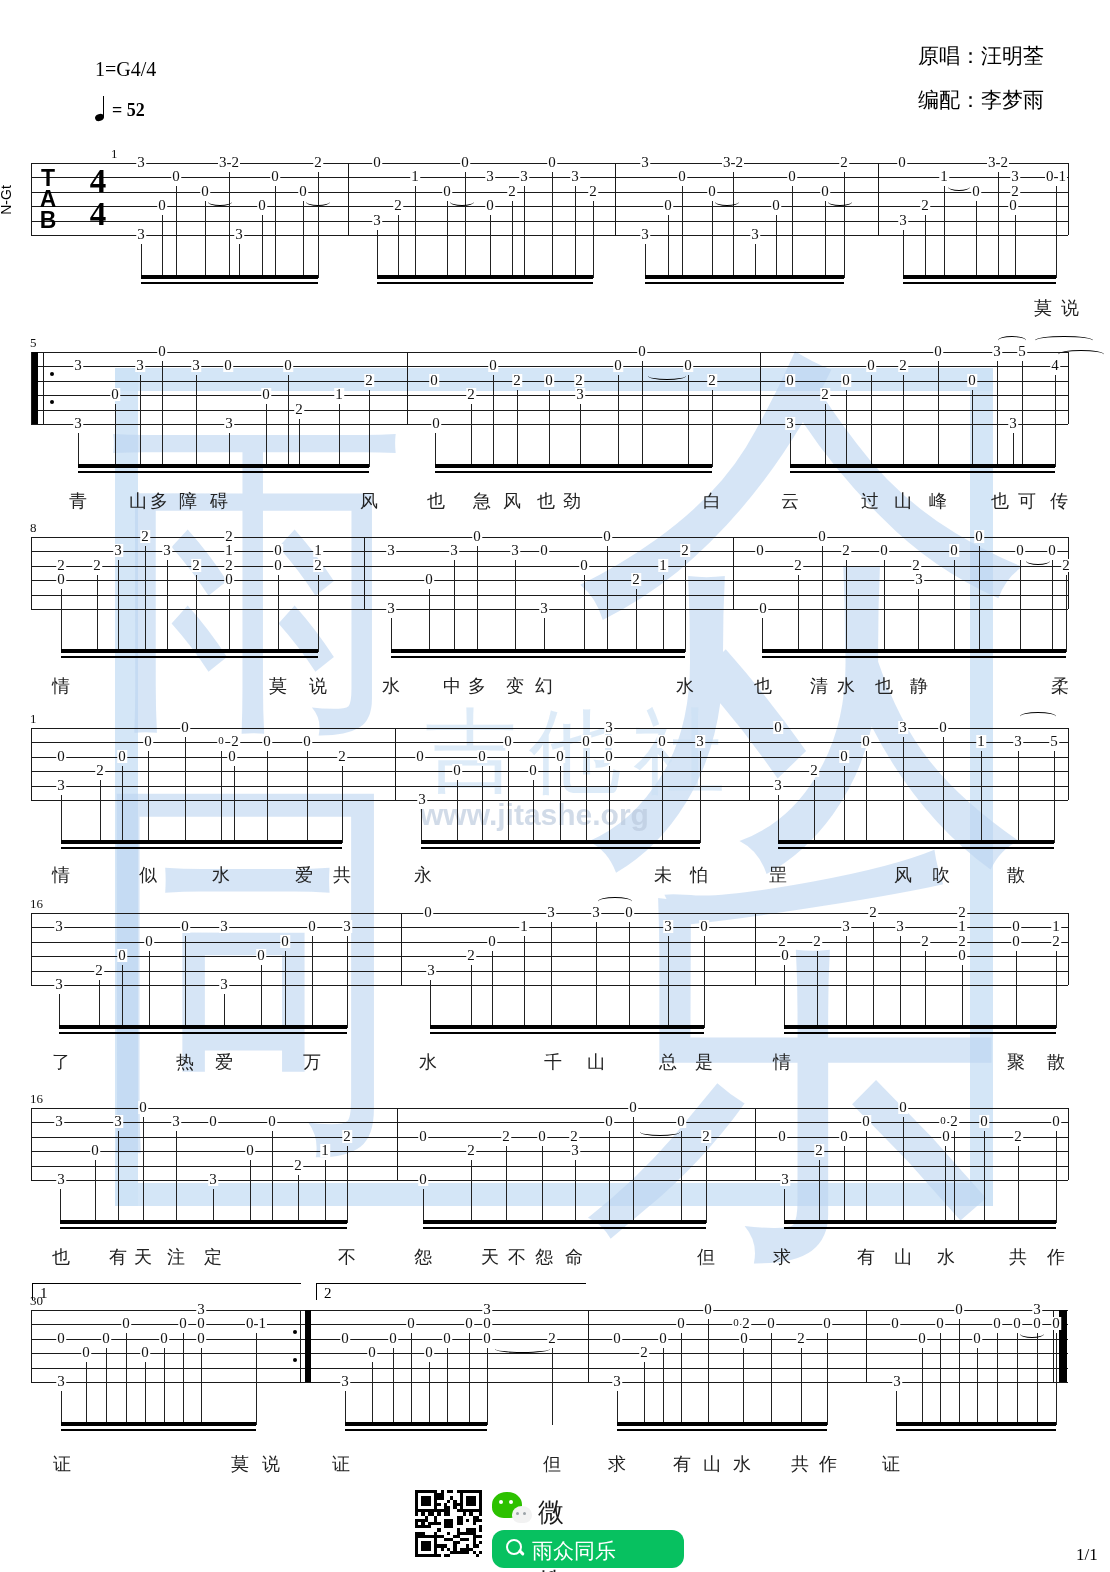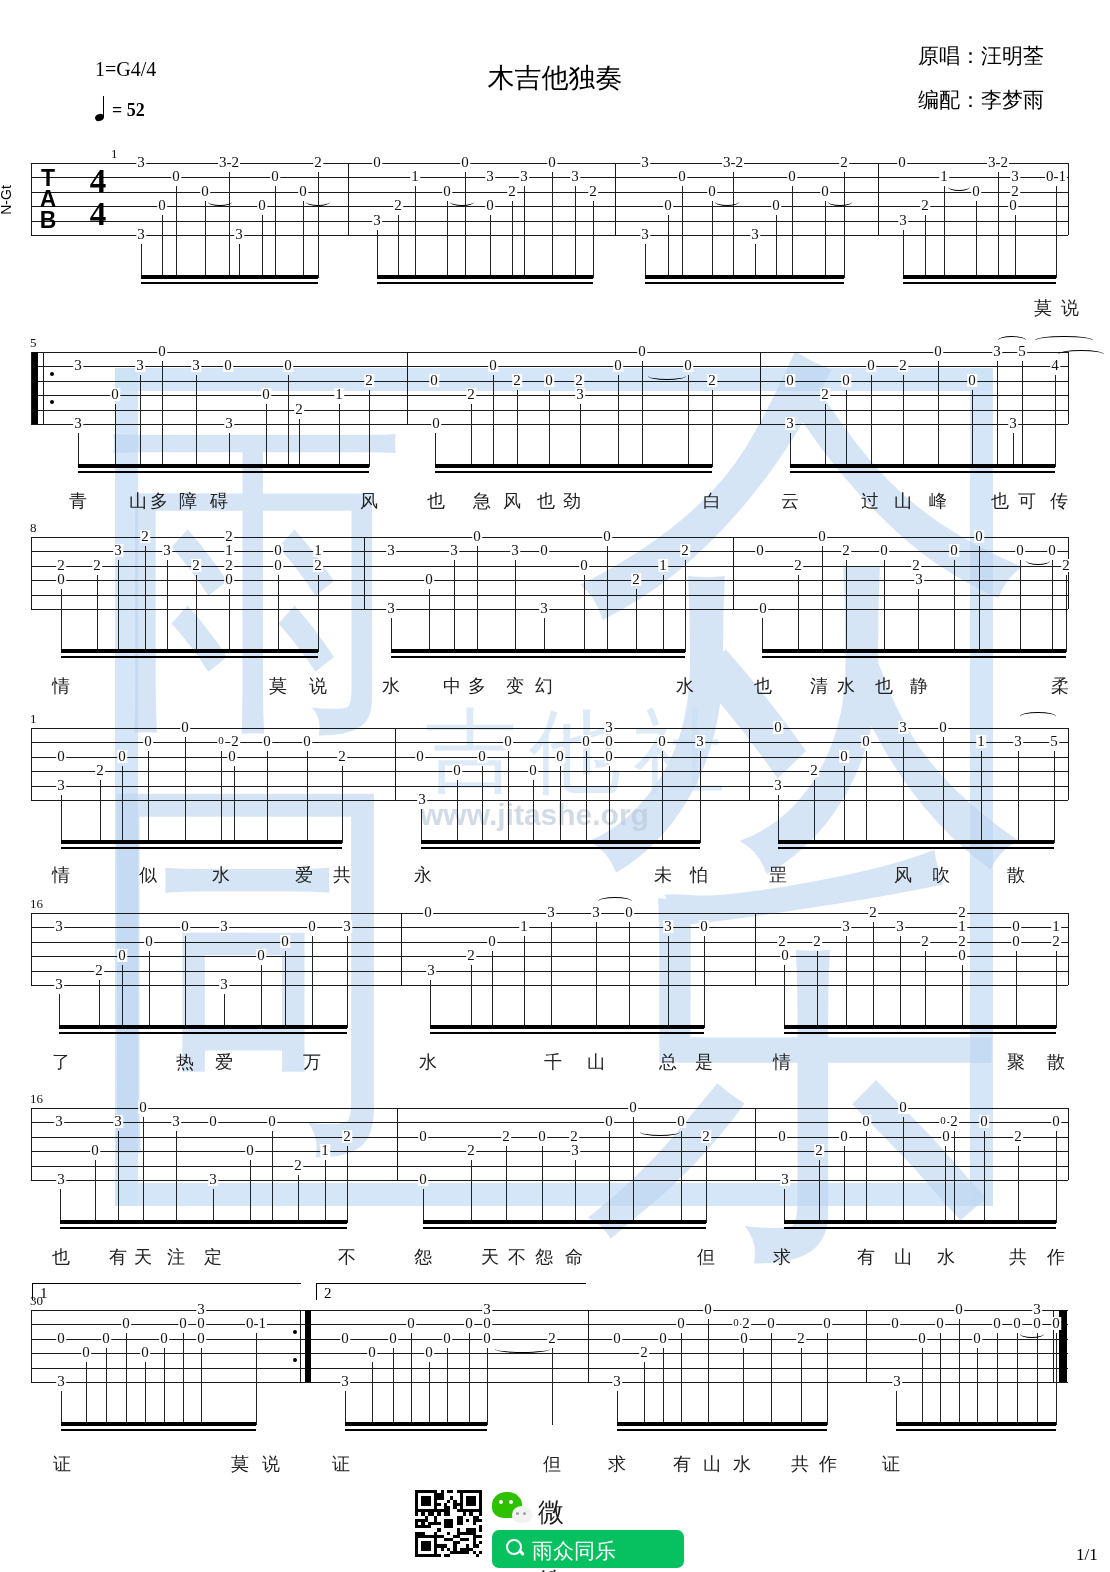--- a/index.html
+++ b/index.html
@@ -44,21 +44,21 @@
   
   #qr{position:absolute;left:412px;top:1487px;width:74px;height:74px;background:#fff;}
   #wechat-row{position:absolute;left:492px;top:1492px;height:34px;}
   #wechat-label{position:absolute;left:46px;top:3px;font-size:26px;color:#1a1a1a;font-family:"Liberation Sans",sans-serif;}
   .wx-big{position:absolute;left:0;top:0;width:30px;height:26px;background:#2dc100;border-radius:48% 48% 40% 40%;}
   .wx-big:before{content:"";position:absolute;left:7px;top:8px;width:4px;height:4px;border-radius:50%;background:#fff;}
   .wx-big:after{content:"";position:absolute;left:17px;top:8px;width:4px;height:4px;border-radius:50%;background:#fff;}
   .wx-small{position:absolute;left:20px;top:14px;width:20px;height:17px;background:#f2f2f2;border-radius:50% 50% 42% 42%;}
   .wx-small:before{content:"";position:absolute;left:4px;top:6px;width:3px;height:3px;border-radius:50%;background:#9ca3a8;}
   .wx-small:after{content:"";position:absolute;left:11px;top:6px;width:3px;height:3px;border-radius:50%;background:#9ca3a8;}
-  #green-btn{position:absolute;left:492px;top:1530px;width:192px;height:38px;background:#07c160;border-radius:7px;cursor:pointer;}
+  #green-btn{position:absolute;left:492px;top:1530px;width:192px;height:38px;background:#07c160;border-radius:12px;cursor:pointer;}
   #green-btn .mag{position:absolute;left:14px;top:9px;width:12px;height:12px;border:2.4px solid #fff;border-radius:50%;}
   #green-btn .mag:after{content:"";position:absolute;left:10px;top:10px;width:7px;height:2.6px;background:#fff;transform:rotate(45deg);border-radius:2px;}
   #green-btn .lbl{position:absolute;left:40px;top:7px;font-size:21px;color:#fff;font-family:"Liberation Sans",sans-serif;}
   #pagenum{position:absolute;left:1076px;top:1545px;font-size:17px;}
 </style>
 </head>
 <body>
 
 <div id="page">
   <div id="wm">
@@ -68,21 +68,20 @@
       <div class="wm-band" style="left: 115px; top: 1183px; width: 878px; height: 23px;"></div>
       <div class="wm-char" style="left: 108px; top: 412px; font-size: 300px; transform: scaleY(1.12); transform-origin: left top;">雨</div>
       <div class="wm-char" style="left: 572px; top: 336px; font-size: 470px; transform: scaleY(1.18); transform-origin: left top;">众</div>
       <div class="wm-char" style="left: 88px; top: 768px; font-size: 320px; transform: scaleY(1.26); transform-origin: left top;">同</div>
       <div class="wm-char" style="left: 580px; top: 848px; font-size: 430px; transform: scaleY(1); transform-origin: left top;">乐</div>
       <div class="wm-center" style="left: 425px; top: 690px; font-size: 92px; letter-spacing: 12px;">吉他社</div>
       <div class="wm-url" style="left: 420px; top: 798px; font-size: 30px;">www.jitashe.org</div>
     </div>
 
   <div id="music">
-    <div id="subtitle">木吉他独奏</div>
     <div class="credit" style="top:42px;">原唱：汪明荃</div>
     <div class="credit" style="top:86px;">编配：李梦雨</div>
     <div id="keysig">1=G4/4</div>
     <div id="tempo">
       <span class="qnote-head"></span>
       <span class="qnote-stem"></span>
       <span class="txt">= 52</span>
     </div>
     <div id="ngt">N-Gt</div>
     <div id="systems">

